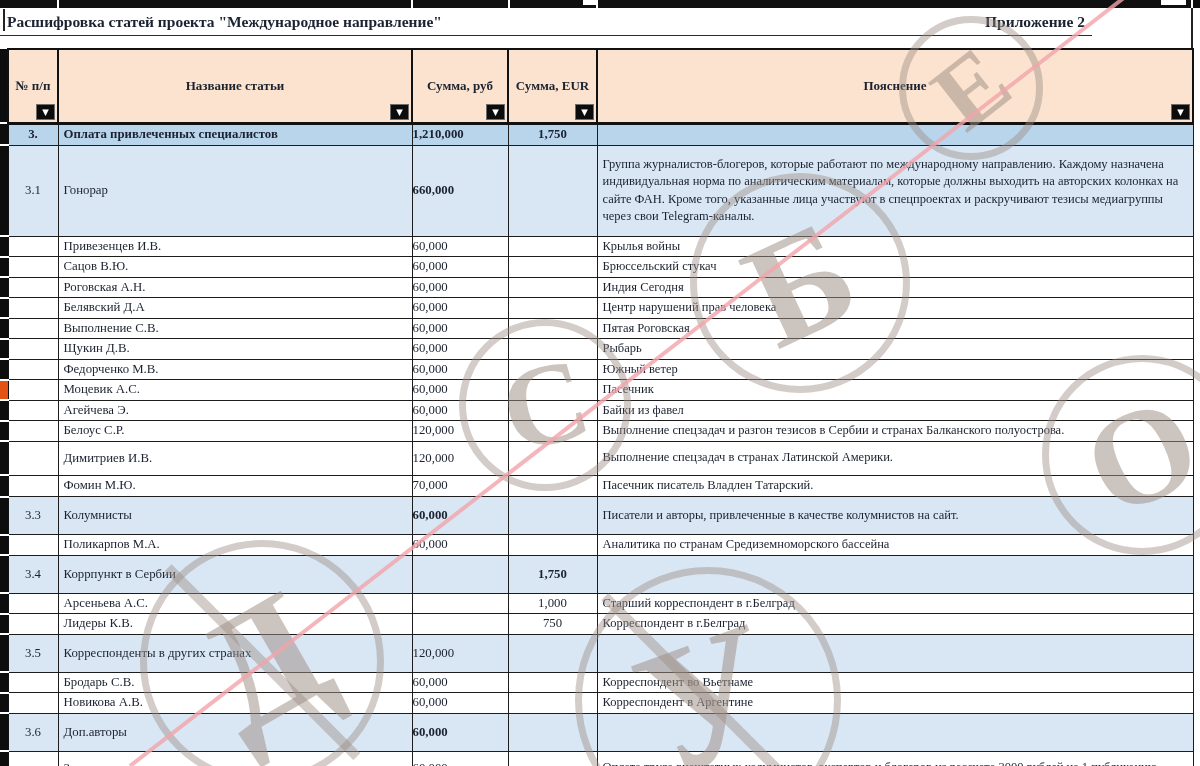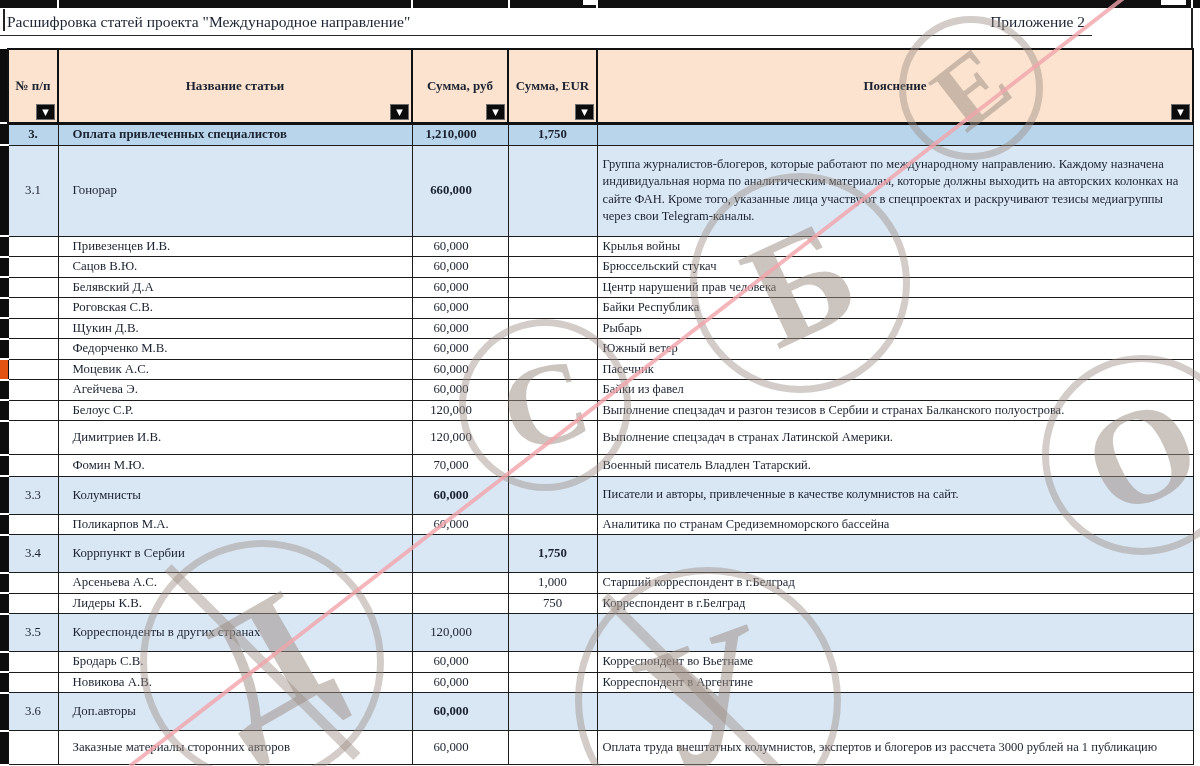--- a/index.html
+++ b/index.html
@@ -7,38 +7,38 @@
          font-family:"Liberation Serif","DejaVu Serif",serif;color:#1b2230;}
 
   
   .top-strip{position:absolute;left:0;top:0;width:1200px;height:8px;background:#101010;z-index:3;}
   .tick{position:absolute;top:0;background:#fff;}
 
   
   .title-row{position:absolute;left:0;top:8px;width:1092px;height:28px;background:#fff;
              border-bottom:1.5px solid #2b2b2b;display:flex;align-items:center;
              justify-content:space-between;padding:0 7px;box-sizing:border-box;
-             font-weight:normal;font-size:15.5px;z-index:2;}
+             font-weight:bold;font-size:15.5px;z-index:2;}
   .right-vline{position:absolute;left:1191px;top:0;width:2px;height:48px;background:#222;z-index:2;}
   .left-vtick{position:absolute;left:3px;top:9px;width:2px;height:22px;background:#222;z-index:3;}
 
   
   table{position:absolute;left:0;top:48px;width:1200px;border-collapse:collapse;
         table-layout:fixed;z-index:1;}
   thead tr{height:74px;}
   tbody tr{height:20.5px;}
   tr.r-total{height:22px;}
   tr.r-section{height:38px;}
   th,td{border:1.5px solid #1c1c1c;overflow:hidden;}
   th{background:#fbe3cf;font-size:13px;font-weight:bold;text-align:center;vertical-align:middle;
      position:relative;padding:0 3px;border:2px solid #111;border-bottom:3px solid #111;}
   td{font-size:12.8px;vertical-align:middle;padding:0;}
   td.num{text-align:center;}
-  td.name{text-align:left;padding:1px 4px 1px 14px;}
-  td.rub{text-align:center;padding-right:18px;}
+  td.name{text-align:left;padding:1px 4px 1px 5px;}
+  td.rub{text-align:left;padding-right:18px;}
   td.eur{text-align:center;}
   td.note{text-align:left;padding:1px 5px;font-size:12.5px;line-height:17.2px;}
   .r-total td{background:#b9d5eb;font-weight:bold;}
   .r-section td{background:#d9e7f4;}
   .r-section td.rub,.r-section td.eur{font-weight:bold;}
   .r-section td.rub.reg{font-weight:normal;}
   .r-item td{background:#fff;}
   td.strip,th.strip{background:#0d0d0d;border:2px solid #fff;border-left:none;
                     border-right:1.5px solid #111;padding:0;}
   th.strip{background:#0d0d0d;border:none;border-right:2px solid #111;}
@@ -154,33 +154,42 @@
           <td class="num"></td>
           <td class="name">Сацов В.Ю.</td>
           <td class="rub">60,000</td>
           <td class="eur"></td>
           <td class="note">Брюссельский стукач</td>
           <td class="sliver"></td>
         </tr>
         <tr class="r-item">
           <td class="strip"></td>
           <td class="num"></td>
+          <td class="name">Роговская А.Н.</td>
+          <td class="rub">60,000</td>
+          <td class="eur"></td>
+          <td class="note">Индия Сегодня</td>
+          <td class="sliver"></td>
+        </tr>
+        <tr class="r-item">
+          <td class="strip"></td>
+          <td class="num"></td>
           <td class="name">Белявский Д.А</td>
           <td class="rub">60,000</td>
           <td class="eur"></td>
           <td class="note">Центр нарушений прав человека</td>
           <td class="sliver"></td>
         </tr>
         <tr class="r-item">
           <td class="strip"></td>
           <td class="num"></td>
-          <td class="name">Роговская С.В.</td>
-          <td class="rub">60,000</td>
-          <td class="eur"></td>
-          <td class="note">Байки Республика</td>
+          <td class="name">Выполнение С.В.</td>
+          <td class="rub">60,000</td>
+          <td class="eur"></td>
+          <td class="note">Пятая Роговская</td>
           <td class="sliver"></td>
         </tr>
         <tr class="r-item">
           <td class="strip"></td>
           <td class="num"></td>
           <td class="name">Щукин Д.В.</td>
           <td class="rub">60,000</td>
           <td class="eur"></td>
           <td class="note">Рыбарь</td>
           <td class="sliver"></td>
@@ -229,21 +238,21 @@
           <td class="eur"></td>
           <td class="note">Выполнение спецзадач в странах Латинской Америки.</td>
           <td class="sliver"></td>
         </tr>
         <tr class="r-item" style="height: 21.5px;">
           <td class="strip"></td>
           <td class="num"></td>
           <td class="name">Фомин М.Ю.</td>
           <td class="rub">70,000</td>
           <td class="eur"></td>
-          <td class="note">Военный писатель Владлен Татарский.</td>
+          <td class="note">Пасечник писатель Владлен Татарский.</td>
           <td class="sliver"></td>
         </tr>
         <tr class="r-section">
           <td class="strip"></td>
           <td class="num">3.3</td>
           <td class="name">Колумнисты</td>
           <td class="rub">60,000</td>
           <td class="eur"></td>
           <td class="note">Писатели и авторы, привлеченные в качестве колумнистов на сайт.</td>
           <td class="sliver"></td>

